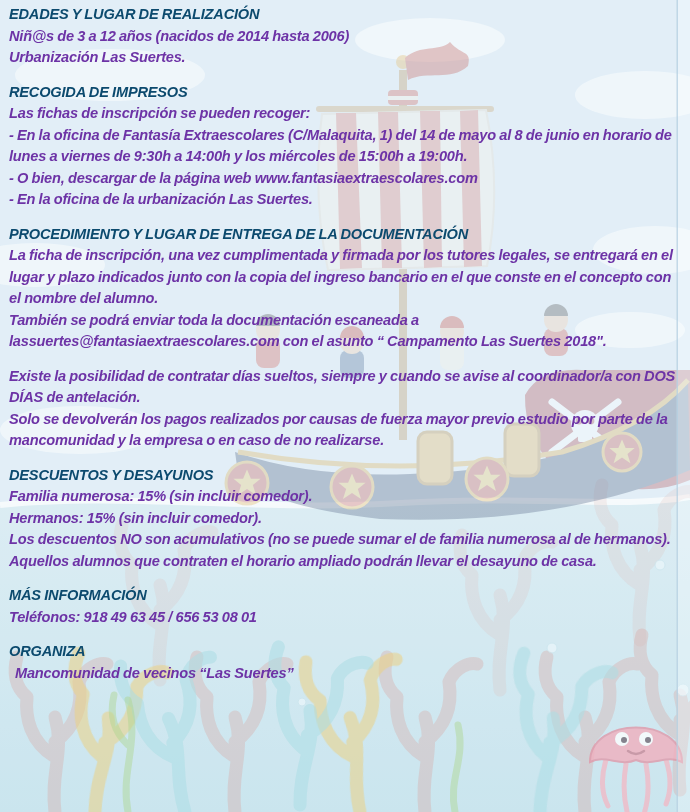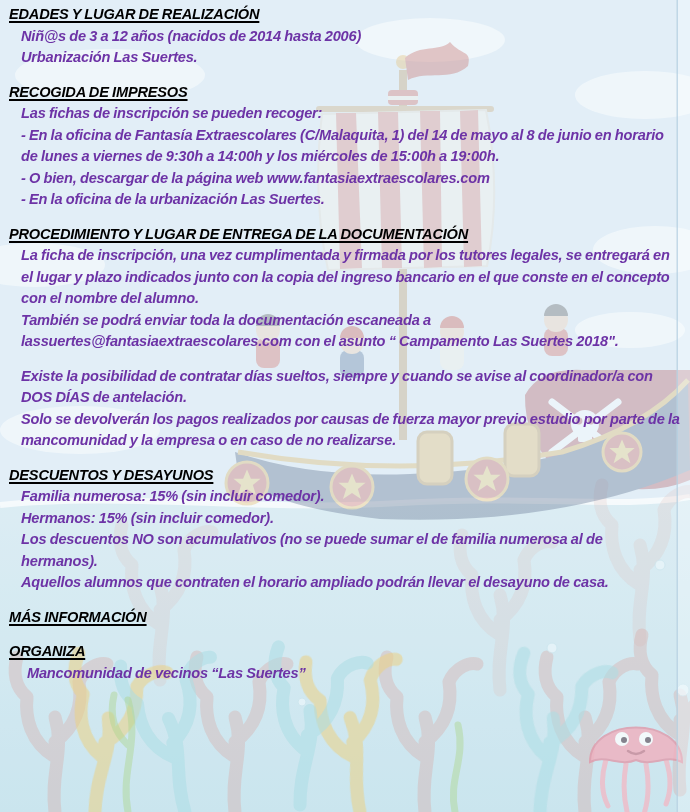--- a/index.html
+++ b/index.html
@@ -11,24 +11,24 @@
   .content{position:absolute;inset:0;padding:4px 8px 0 9px;box-sizing:border-box;}
   .sec{margin:0 0 13px 0;}
   .sec--mas{margin-top:8px;}
   .sec h2,.sec p{
     margin:0;
     font-style:italic;font-weight:700;font-size:14.6px;line-height:21.5px;
     letter-spacing:-0.2px;word-spacing:-0.5px;
     color:#6d33a6;
   }
   .sec h2{
-    color:#000000;display:inline-block;
-    text-decoration:underline;text-decoration-thickness:1.5px;text-underline-offset:2px;
+    color:#0c4a6e;display:inline-block;
+    text-decoration-thickness:1.5px;text-underline-offset:2px;
   }
-  .sec h2 + p, .sec p{white-space:normal;margin-left:12px;}
+  .sec h2 + p, .sec p{white-space:normal;}
   .indent{padding-left:6px;}
 </style>
 </head>
 <body>
 
 <div class="page">
 
   <svg class="bg" width="690" height="812" viewBox="0 0 690 812" aria-hidden="true">
     <defs>
       <g id="coral">
@@ -221,20 +221,21 @@
     <section class="sec">
       <h2>DESCUENTOS Y DESAYUNOS</h2>
       <p>Familia numerosa: 15% (sin incluir comedor).</p>
       <p>Hermanos: 15% (sin incluir comedor).</p>
       <p>Los descuentos NO son acumulativos (no se puede sumar el de familia numerosa al de hermanos).</p>
       <p>Aquellos alumnos que contraten el horario ampliado podrán llevar el desayuno de casa.</p>
     </section>
 
     <section class="sec sec--mas">
       <h2>MÁS INFORMACIÓN</h2>
+      <p>Teléfonos: 918 49 63 45 / 656 53 08 01</p>
     </section>
 
     <section class="sec">
       <h2>ORGANIZA</h2>
       <p class="indent">Mancomunidad de vecinos “Las Suertes”</p>
     </section>
 
   </div>
 </div>
 

